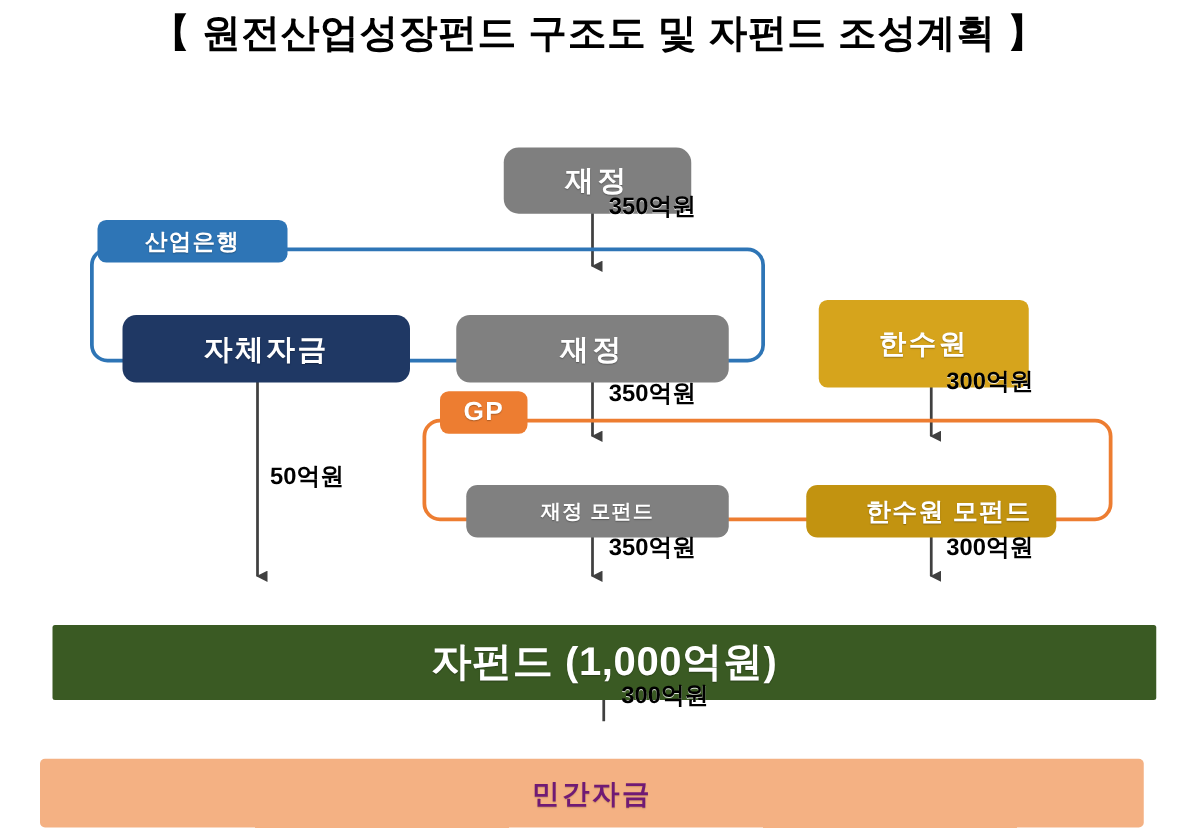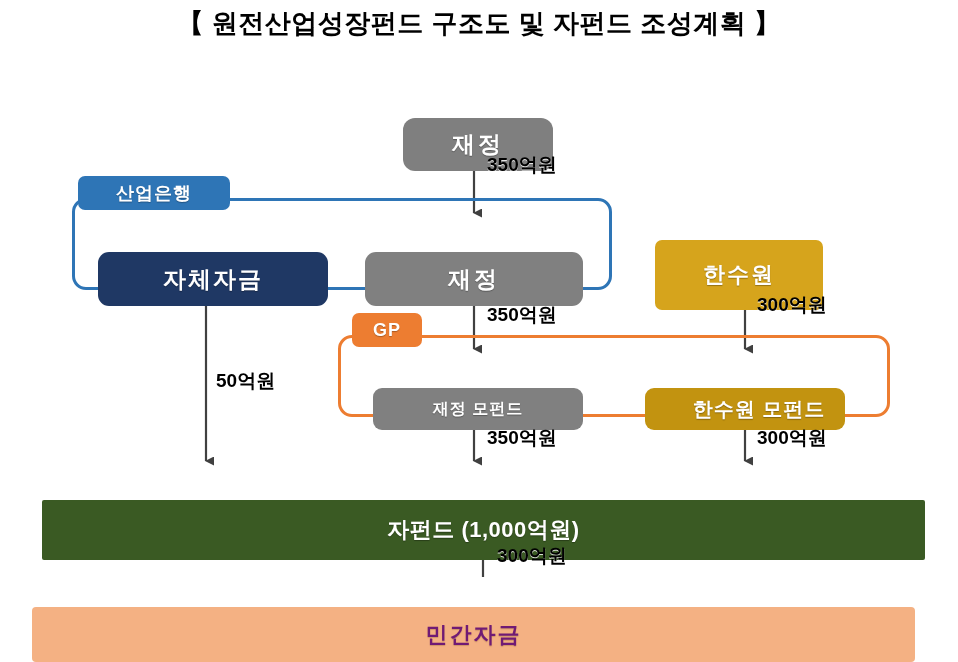--- a/index.html
+++ b/index.html
@@ -23,21 +23,21 @@
     background: #ffffff;
   }
 
   
   #page-title {
     position: absolute;
     left: 0;
     top: 6px;
     width: 958px;
     text-align: center;
-    font-size: 26px;
+    font-size: 31px;
     font-weight: bold;
     letter-spacing: 0.5px;
     color: #000000;
     white-space: nowrap;
   }
 
   
   #connector-layer {
     position: absolute;
     left: 0;
@@ -115,21 +115,21 @@
     font-size: 20px;
     letter-spacing: 1px;
     padding-left: 28px;
   }
 
   .node-child-fund {
     left: 42px; top: 470px;
     width: 883px; height: 60px;
     background: #3a5a23;
     border-radius: 2px;
-    font-size: 22px;
+    font-size: 32px;
     letter-spacing: 0.5px;
   }
 
   .node-private-capital {
     left: 32px; top: 577px;
     width: 883px; height: 55px;
     background: #f4b183;
     border-radius: 4px;
     font-size: 22px;
     letter-spacing: 2px;
@@ -178,21 +178,21 @@
     border-radius: 7px;
     font-size: 18px;
     letter-spacing: 1px;
   }
 
   .tab-gp {
     left: 352px; top: 313px;
     width: 70px; height: 34px;
     background: #ed7d31;
     border-radius: 7px;
-    font-size: 18px;
+    font-size: 21px;
     letter-spacing: 1px;
   }
 
   
   .flow-label {
     position: absolute;
     font-size: 19px;
     font-weight: bold;
     color: #000000;
     white-space: nowrap;

